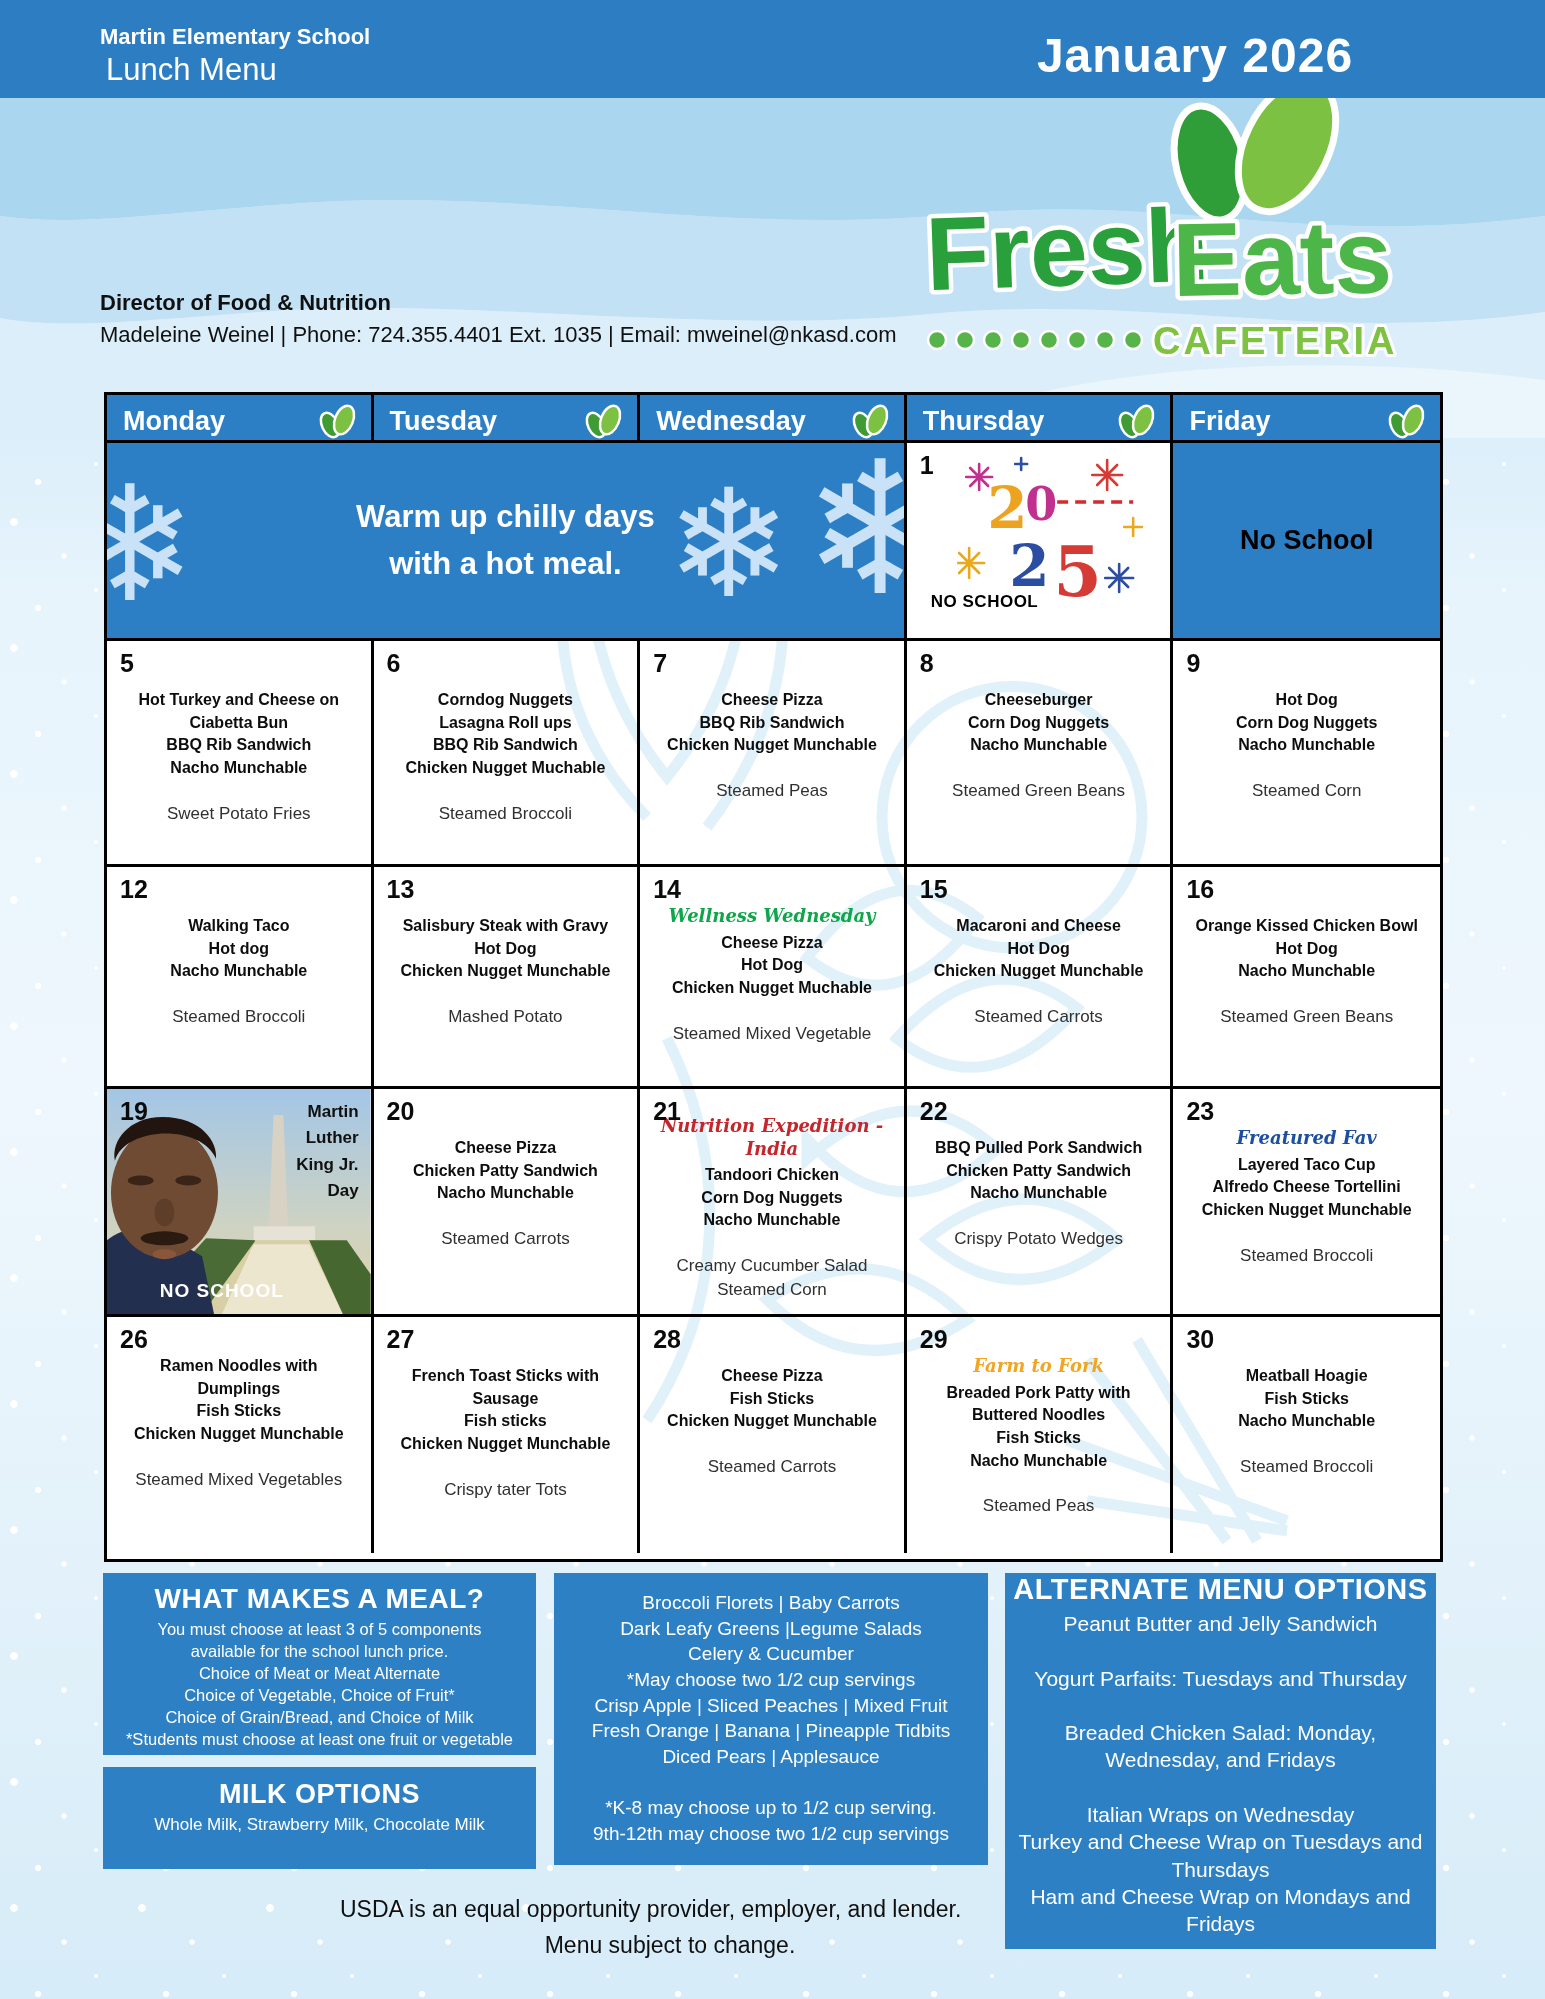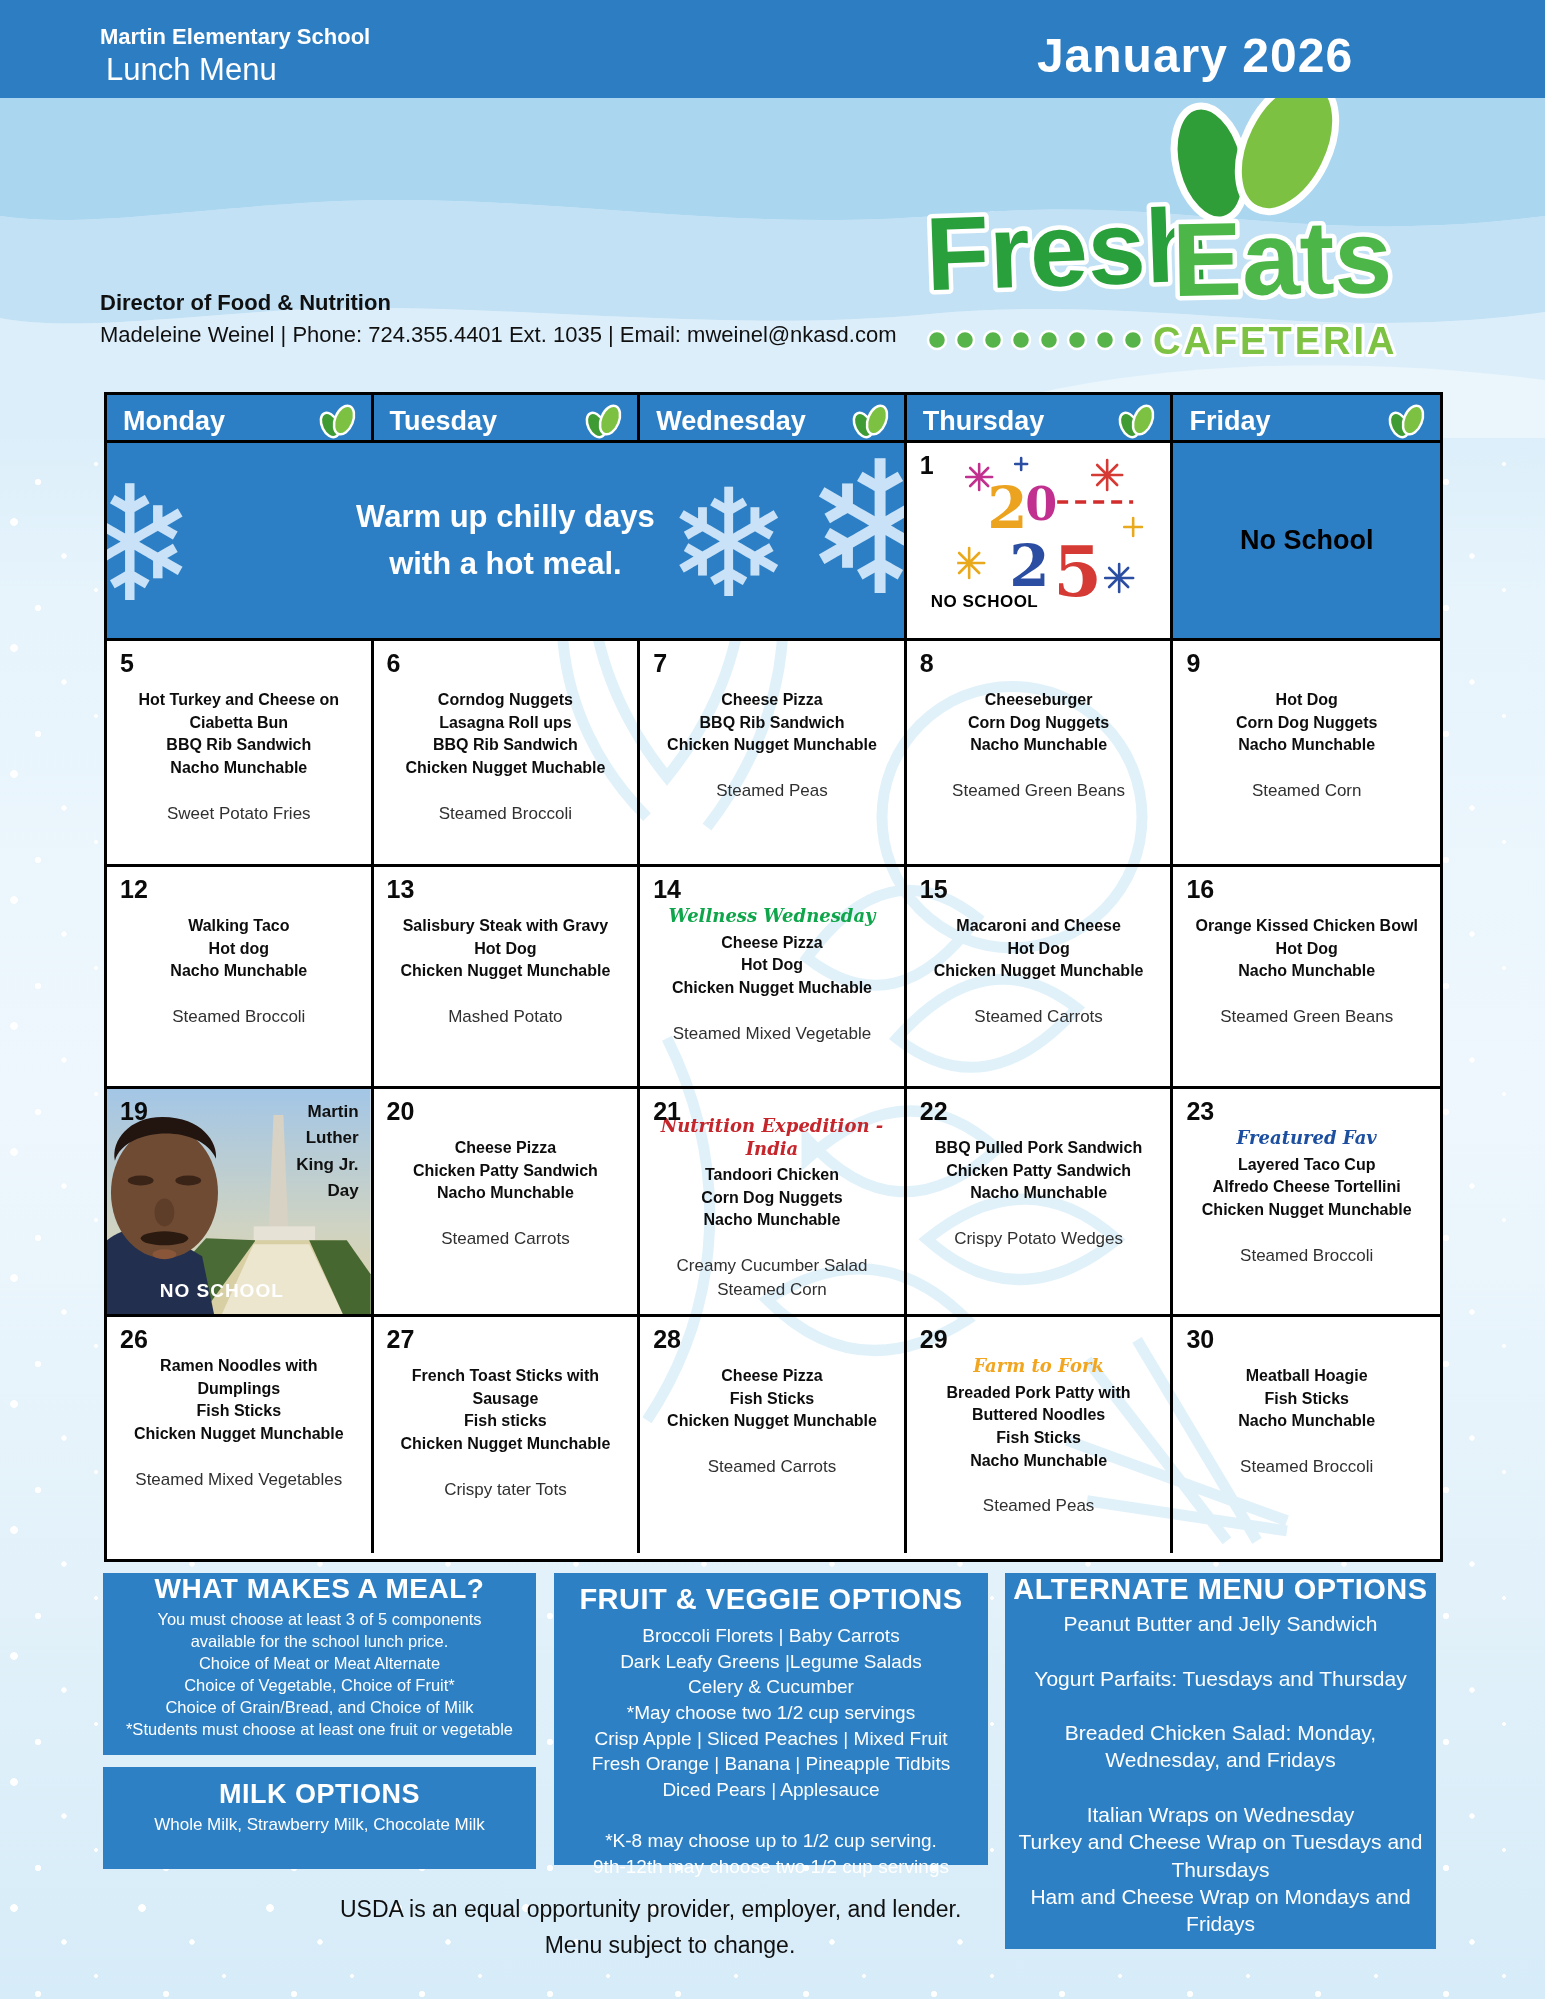--- a/index.html
+++ b/index.html
@@ -60,21 +60,21 @@
   .ny-art{position:absolute;left:50%;top:47%;transform:translate(-44%,-50%);z-index:1;}
   .ny-ns{position:absolute;left:24px;bottom:26px;font-weight:bold;font-size:17px;color:#000;z-index:2;letter-spacing:.5px;}
   
   .mlk-scene{position:absolute;left:0;top:0;width:100%;height:100%;}
   .mlk-holiday{position:absolute;right:12px;top:10px;width:45%;text-align:right;font-weight:bold;font-size:17px;line-height:1.55;color:#101010;z-index:2;}
   .mlk-ns{position:absolute;left:20%;bottom:12px;color:#fff;font-weight:bold;font-size:19px;letter-spacing:1px;z-index:2;}
 
   
   .ibox{position:absolute;background:#2d80c4;color:#fff;z-index:6;box-sizing:border-box;text-align:center;}
   .ibox .title{font-weight:bold;letter-spacing:.5px;}
-  .box-meal{left:103px;top:1573px;width:433px;height:182px;}
+  .box-meal{left:103px;top:1573px;width:433px;height:182px;padding-top:10px;}
   .box-meal .title{font-size:28px;}
   .box-meal .bl{font-size:16.5px;line-height:1.33;min-height:1.33em;}
   .box-meal .body{margin-top:4px;}
   .box-milk{left:103px;top:1767px;width:433px;height:102px;padding-top:12px;}
   .box-milk .title{font-size:27px;}
   .box-milk .bl{font-size:17px;margin-top:5px;}
   .box-fv{left:554px;top:1573px;width:434px;height:292px;padding-top:10px;}
   .box-fv .title{font-size:29px;}
   .box-fv .bl{font-size:19px;line-height:1.35;min-height:1.35em;}
   .box-fv .body{margin-top:7px;}
@@ -515,21 +515,20 @@
       <div class="bl">*Students must choose at least one fruit or vegetable</div>
     </div>
   </div>
 
   <div class="ibox box-milk">
     <div class="title">MILK OPTIONS</div>
     <div class="bl">Whole Milk, Strawberry Milk, Chocolate Milk</div>
   </div>
 
   <div class="ibox box-fv">
-    <div class="title">FRUIT &amp; VEGGIE OPTIONS</div>
     <div class="body">
       <div class="bl">Broccoli Florets  | Baby Carrots</div>
       <div class="bl">Dark Leafy Greens  |Legume Salads</div>
       <div class="bl">Celery &amp; Cucumber</div>
       <div class="bl">*May choose two 1/2 cup servings</div>
       <div class="bl">Crisp Apple  |  Sliced Peaches  |  Mixed Fruit</div>
       <div class="bl">Fresh Orange  |  Banana  |  Pineapple Tidbits</div>
       <div class="bl">Diced Pears  |  Applesauce</div>
       <div class="bl"></div>
       <div class="bl">*K-8 may choose up to 1/2 cup serving.</div>

